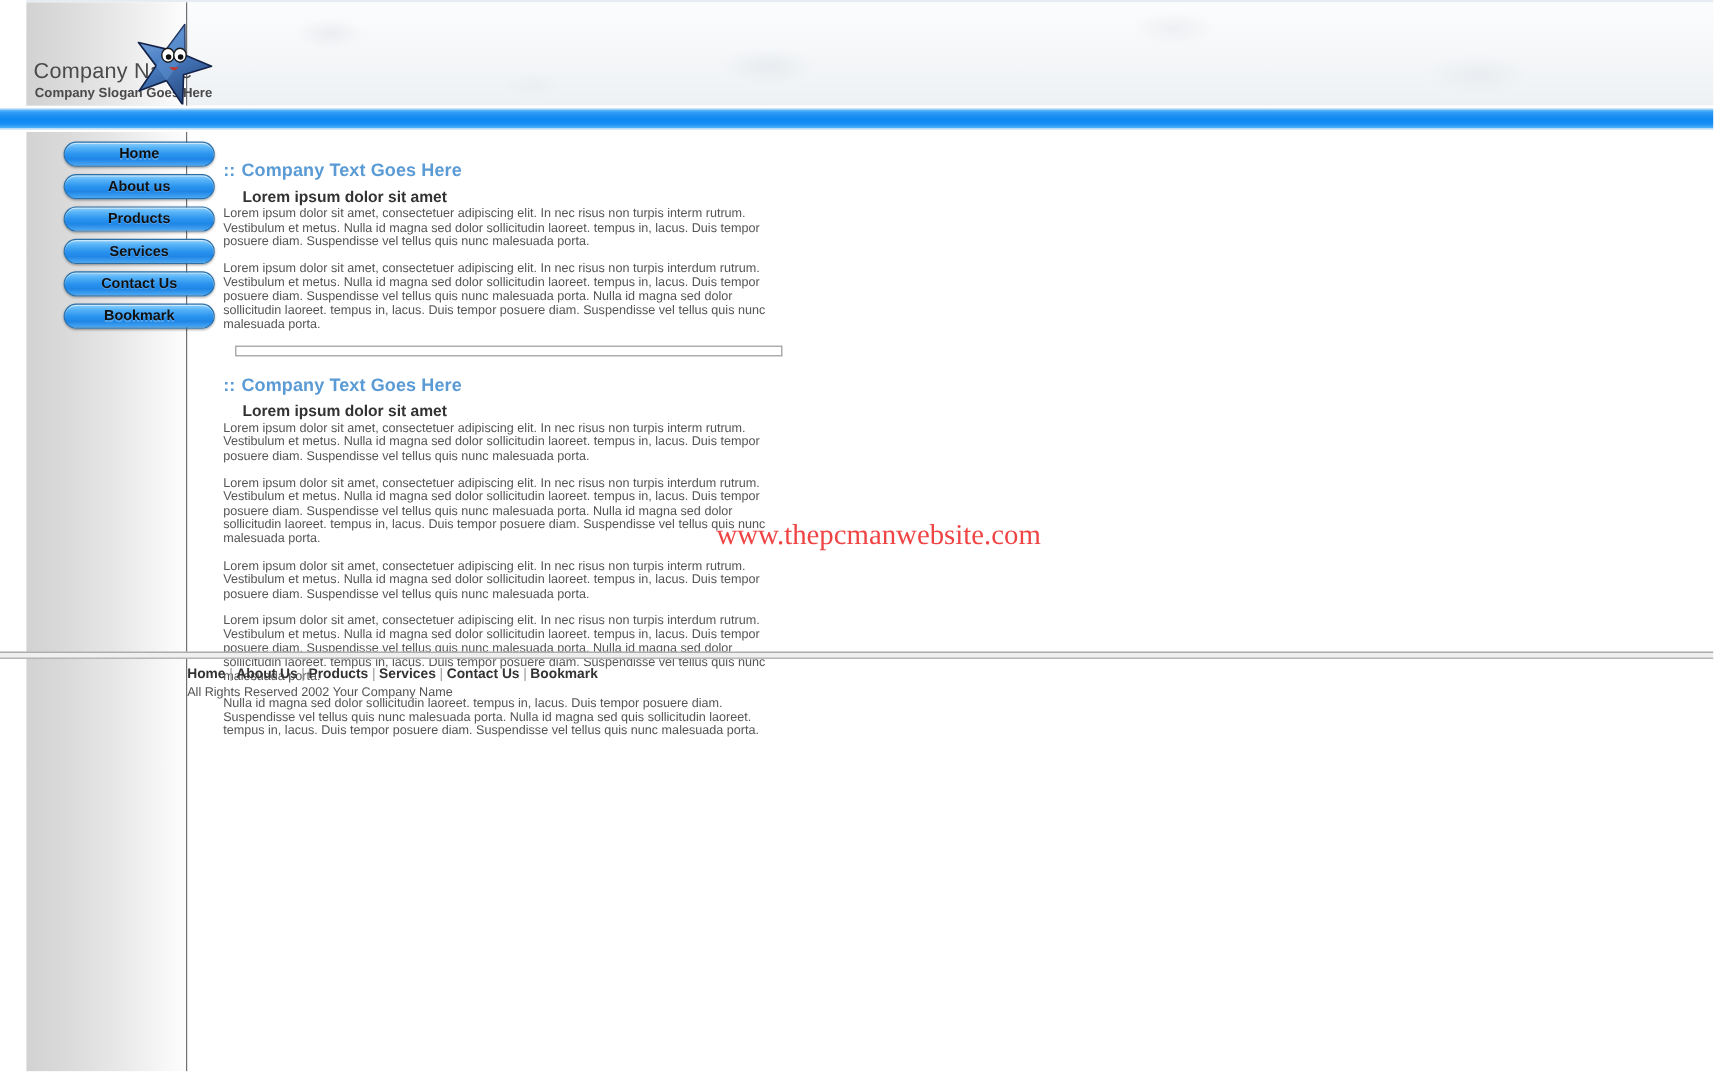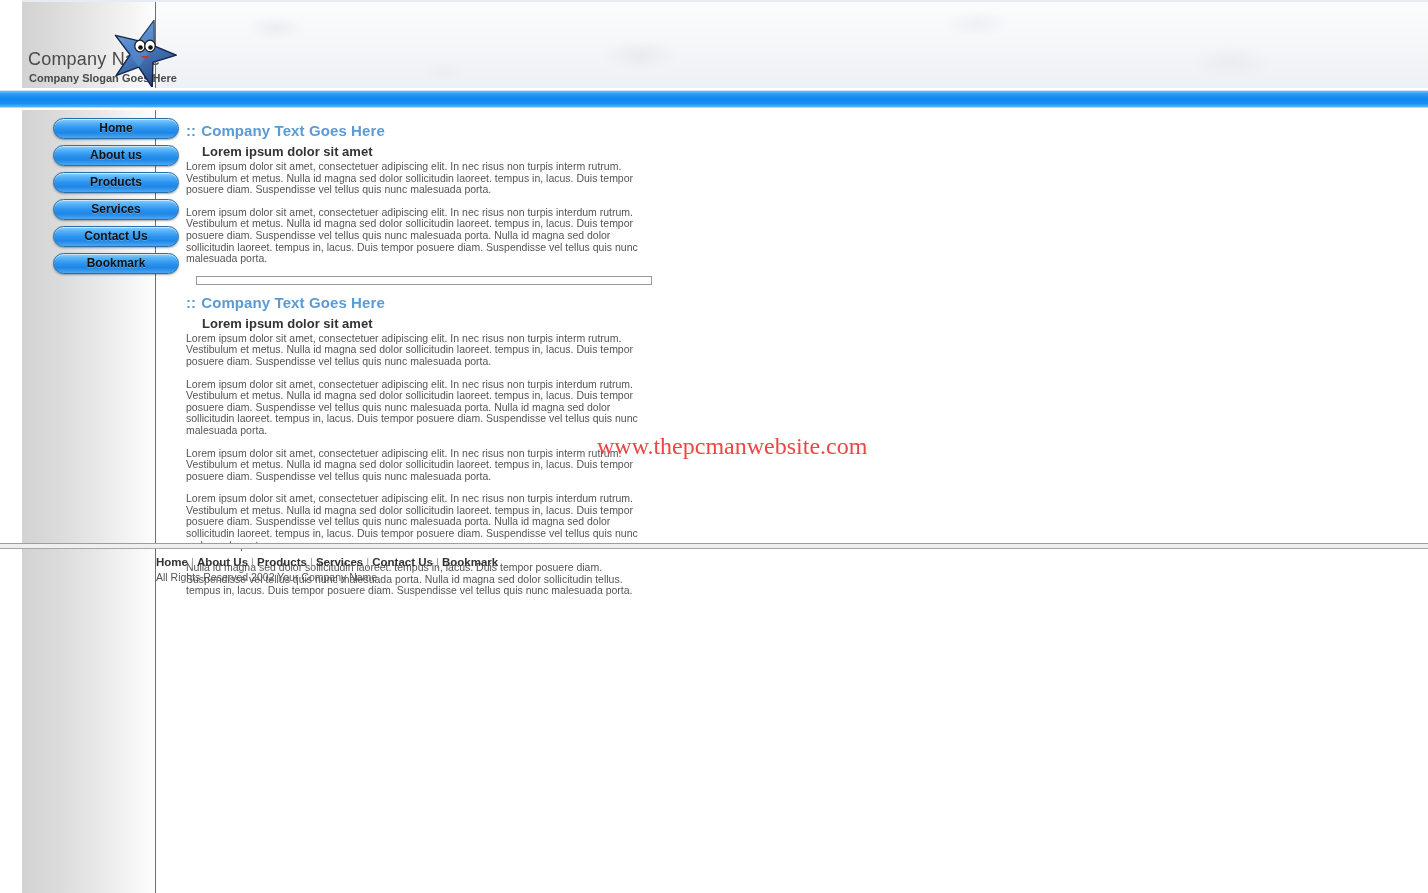--- a/index.html
+++ b/index.html
@@ -121,21 +121,21 @@
   
   .content {
     position: absolute;
     left: 186px; top: 118px;
     width: 700px;
   }
   .section-heading {
     font-size: 15px;
     font-weight: bold;
     color: #5b9bd5;
-    margin: 4px 0 5px 0;
+    margin: 16px 0 5px 0;
     letter-spacing: 0.1px;
     white-space: nowrap;
   }
   .section-heading .marks {
     color: #5b9bd5;
     margin-right: 5px;
   }
   .sub-heading {
     font-size: 13px;
     font-weight: bold;
@@ -286,21 +286,21 @@
 
     <section class="section2">
       <h2 class="section-heading">
         <span class="marks">::</span><span>Company Text Goes Here</span>
       </h2>
       <h3 class="sub-heading">Lorem ipsum dolor sit amet</h3>
       <p class="body-para">Lorem ipsum dolor sit amet, consectetuer adipiscing elit. In nec risus non turpis interm rutrum. Vestibulum et metus. Nulla id magna sed dolor sollicitudin laoreet. tempus in, lacus. Duis tempor posuere diam. Suspendisse vel tellus quis nunc malesuada porta.</p>
       <p class="body-para">Lorem ipsum dolor sit amet, consectetuer adipiscing elit. In nec risus non turpis interdum rutrum. Vestibulum et metus. Nulla id magna sed dolor sollicitudin laoreet. tempus in, lacus. Duis tempor posuere diam. Suspendisse vel tellus quis nunc malesuada porta. Nulla id magna sed dolor sollicitudin laoreet. tempus in, lacus. Duis tempor posuere diam. Suspendisse vel tellus quis nunc malesuada porta.</p>
       <p class="body-para">Lorem ipsum dolor sit amet, consectetuer adipiscing elit. In nec risus non turpis interm rutrum. Vestibulum et metus. Nulla id magna sed dolor sollicitudin laoreet. tempus in, lacus. Duis tempor posuere diam. Suspendisse vel tellus quis nunc malesuada porta.</p>
       <p class="body-para">Lorem ipsum dolor sit amet, consectetuer adipiscing elit. In nec risus non turpis interdum rutrum. Vestibulum et metus. Nulla id magna sed dolor sollicitudin laoreet. tempus in, lacus. Duis tempor posuere diam. Suspendisse vel tellus quis nunc malesuada porta. Nulla id magna sed dolor sollicitudin laoreet. tempus in, lacus. Duis tempor posuere diam. Suspendisse vel tellus quis nunc malesuada porta.</p>
-      <p class="body-para">Nulla id magna sed dolor sollicitudin laoreet. tempus in, lacus. Duis tempor posuere diam. Suspendisse vel tellus quis nunc malesuada porta. Nulla id magna sed dolor sollicitudin tellus. tempus in, lacus. Duis tempor posuere diam. Suspendisse vel tellus quis nunc malesuada porta.</p>
+      <p class="body-para">Nulla id magna sed dolor sollicitudin laoreet. tempus in, lacus. Duis tempor posuere diam. Suspendisse vel tellus quis nunc malesuada porta. Nulla id magna sed quis sollicitudin laoreet. tempus in, lacus. Duis tempor posuere diam. Suspendisse vel tellus quis nunc malesuada porta.</p>
     </section>
 
   </main>
 
   <div class="watermark">www.thepcmanwebsite.com</div>
 
   <div class="footer-divider"></div>
 
   <footer class="footer">
     <div class="footer-nav"><a>Home</a><span class="footer-sep">|</span><a>About Us</a><span class="footer-sep">|</span><a>Products</a><span class="footer-sep">|</span><a>Services</a><span class="footer-sep">|</span><a>Contact Us</a><span class="footer-sep">|</span><a>Bookmark</a></div>

